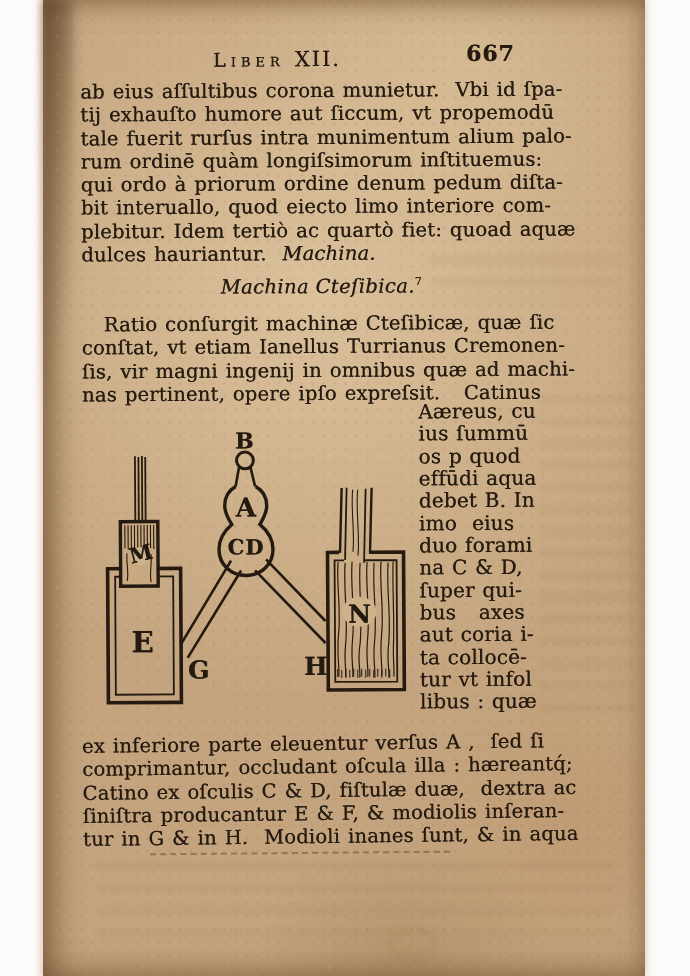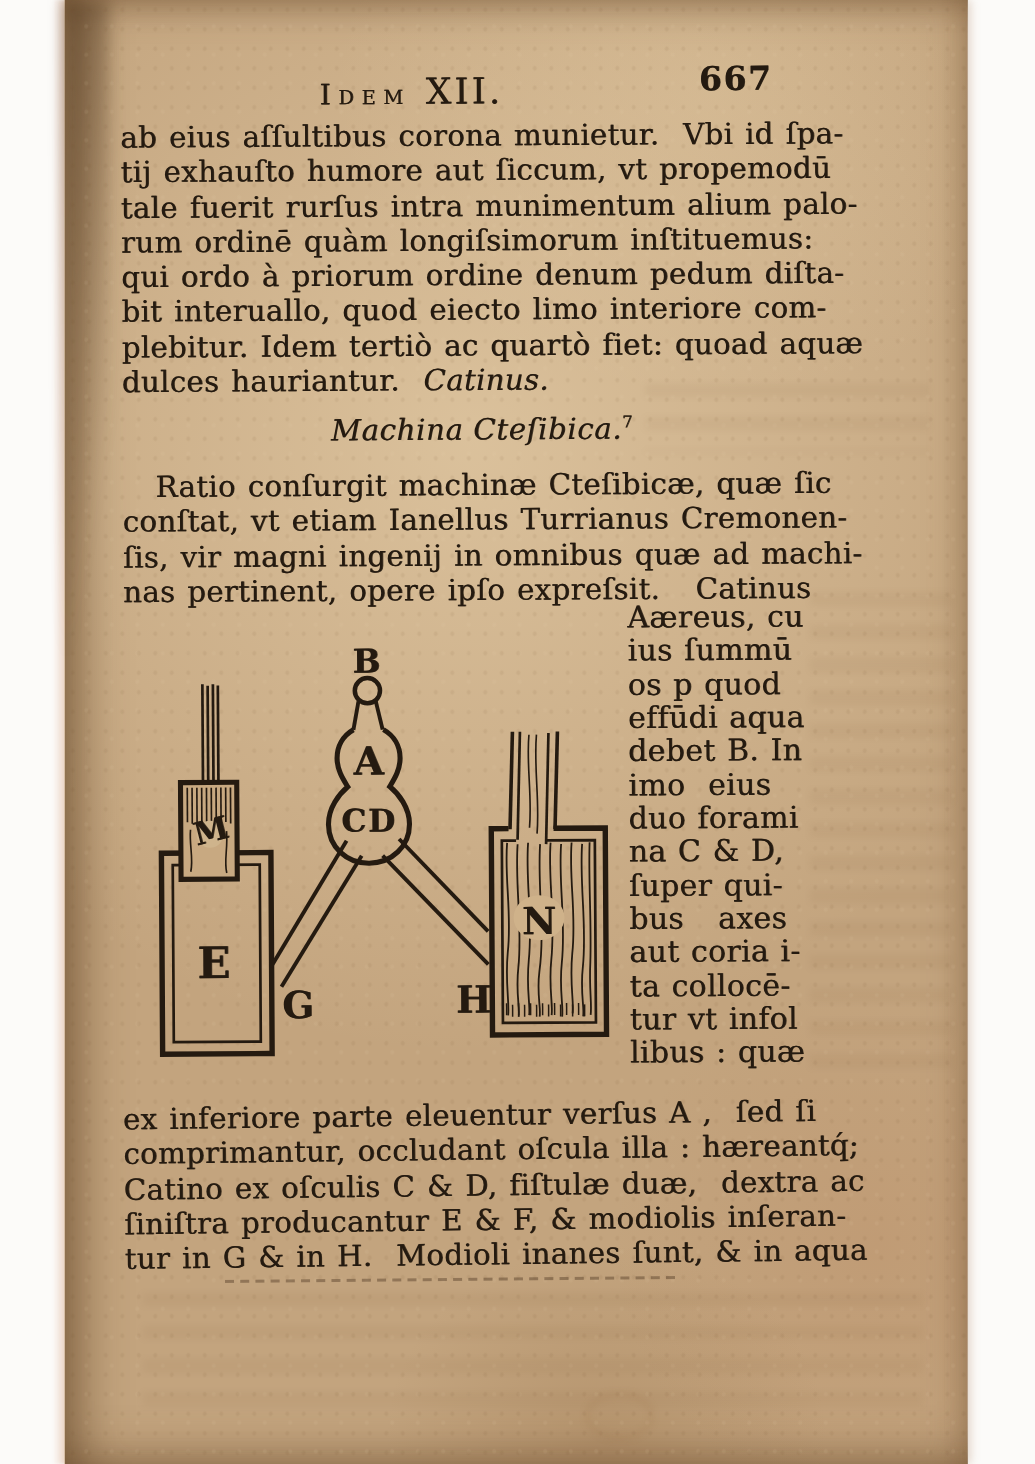--- a/index.html
+++ b/index.html
@@ -26,21 +26,21 @@
       radial-gradient(rgba(234,214,178,.17) 1px, transparent 1.6px);
     background-size:11px 13px,17px 19px;background-position:0 0,6px 8px;}
   .scan-edge{position:absolute;left:35px;top:0;width:9px;height:976px;
     background:linear-gradient(to right, rgba(228,188,162,.0), rgba(225,182,158,.55));filter:blur(1px);}
   .content{position:absolute;inset:0;transform:rotate(-.35deg);transform-origin:320px 60px;}
   .ink{color:#241a10;text-shadow:.4px 0 .4px rgba(30,20,10,.75);}
   .line{position:relative;white-space:pre;height:23.3px;line-height:23.3px;font-size:19.5px;
         word-spacing:1.5px;letter-spacing:.2px;}
   .runhead{position:absolute;left:213px;top:47px;font-size:19px;letter-spacing:5px;
            font-variant:small-caps;}
-  .runhead .numeral{font-size:24px;letter-spacing:2px;margin-left:10px;font-variant:normal;}
+  .runhead .numeral{font-size:21px;letter-spacing:2px;margin-left:10px;font-variant:normal;}
   .folio{position:absolute;left:466px;top:41px;font-size:22px;letter-spacing:1px;font-weight:bold;text-align:right;}
   .para-top{position:absolute;left:80px;top:79px;width:486px;}
   .attribution{font-style:italic;}
   .heading{position:absolute;left:80px;top:275px;width:480px;text-align:center;
            font-style:italic;font-size:19.5px;letter-spacing:.4px;}
   .heading sup{font-size:11px;font-style:normal;}
   .para-intro{position:absolute;left:80px;top:312px;width:486px;}
   .indent{padding-left:22px;}
   .side-col{position:absolute;left:416px;top:401px;width:130px;}
   .side-col .line{height:22.35px;line-height:22.35px;font-size:20px;word-spacing:1px;}
@@ -62,33 +62,33 @@
 
   <div class="ghost ghost-lines" style="left:430px;top:256px;width:190px;height:46px;"></div>
   <div class="ghost ghost-lines" style="left:540px;top:395px;width:95px;height:320px;"></div>
   <div class="ghost ghost-lines" style="left:95px;top:862px;width:520px;height:84px;"></div>
   <div class="under-dashes"></div>
   <div class="stain-ring"></div>
 
   <div class="content ink">
 
     <div class="runhead">
-      <span>Idem</span><span class="numeral">XII.</span>
+      <span>Liber</span><span class="numeral">XII.</span>
     </div>
     <div class="folio">667</div>
 
     <div class="para-top">
       <div class="line">ab eius aſſultibus corona munietur.  Vbi id ſpa-</div>
       <div class="line">tij exhauſto humore aut ſiccum, vt propemodū</div>
       <div class="line">tale fuerit rurſus intra munimentum alium palo-</div>
       <div class="line">rum ordinē quàm longiſsimorum inſtituemus:</div>
       <div class="line">qui ordo à priorum ordine denum pedum diſta-</div>
       <div class="line">bit interuallo, quod eiecto limo interiore com-</div>
       <div class="line">plebitur. Idem tertiò ac quartò fiet: quoad aquæ</div>
-      <div class="line"><span>dulces hauriantur.  </span><span class="attribution">Catinus.</span></div>
+      <div class="line"><span>dulces hauriantur.  </span><span class="attribution">Machina.</span></div>
     </div>
 
     <div class="heading">
       <span>Machina Cteſibica.</span><sup>7</sup>
     </div>
 
     <div class="para-intro">
       <div class="line indent">Ratio conſurgit machinæ Cteſibicæ, quæ ſic</div>
       <div class="line">conſtat, vt etiam Ianellus Turrianus Cremonen-</div>
       <div class="line">ſis, vir magni ingenij in omnibus quæ ad machi-</div>

